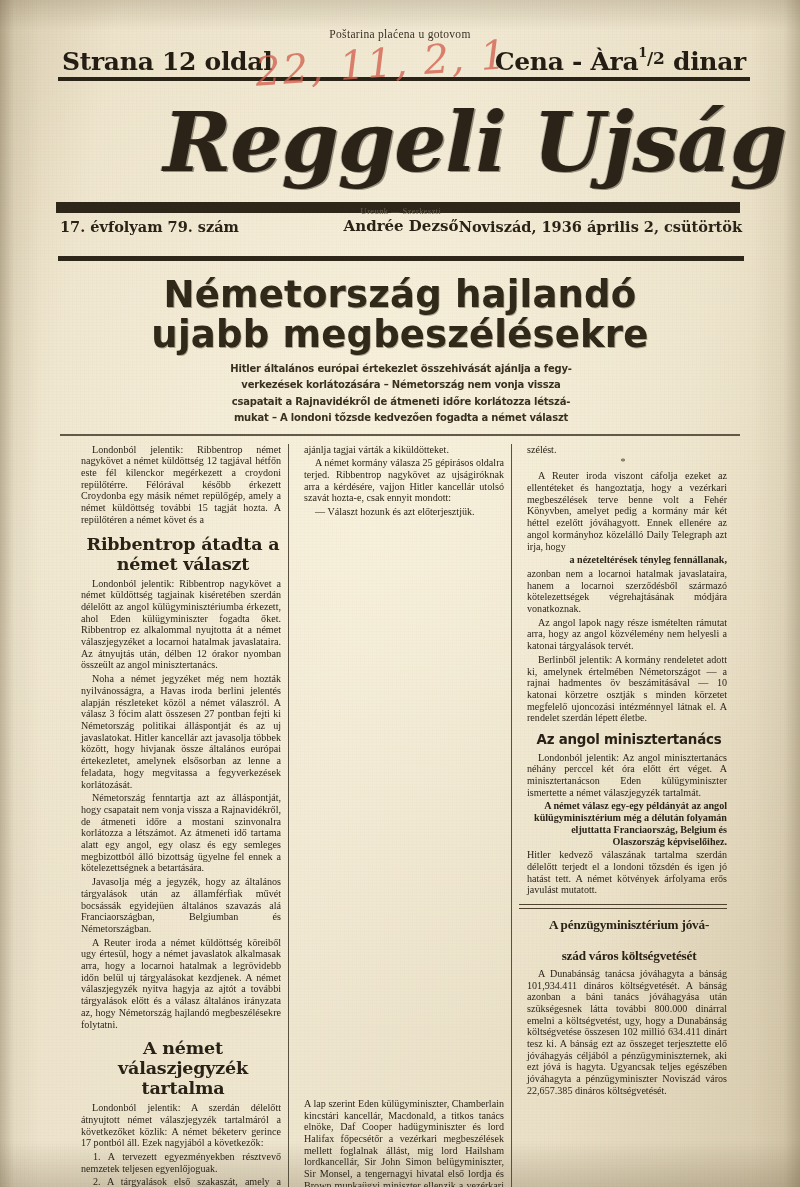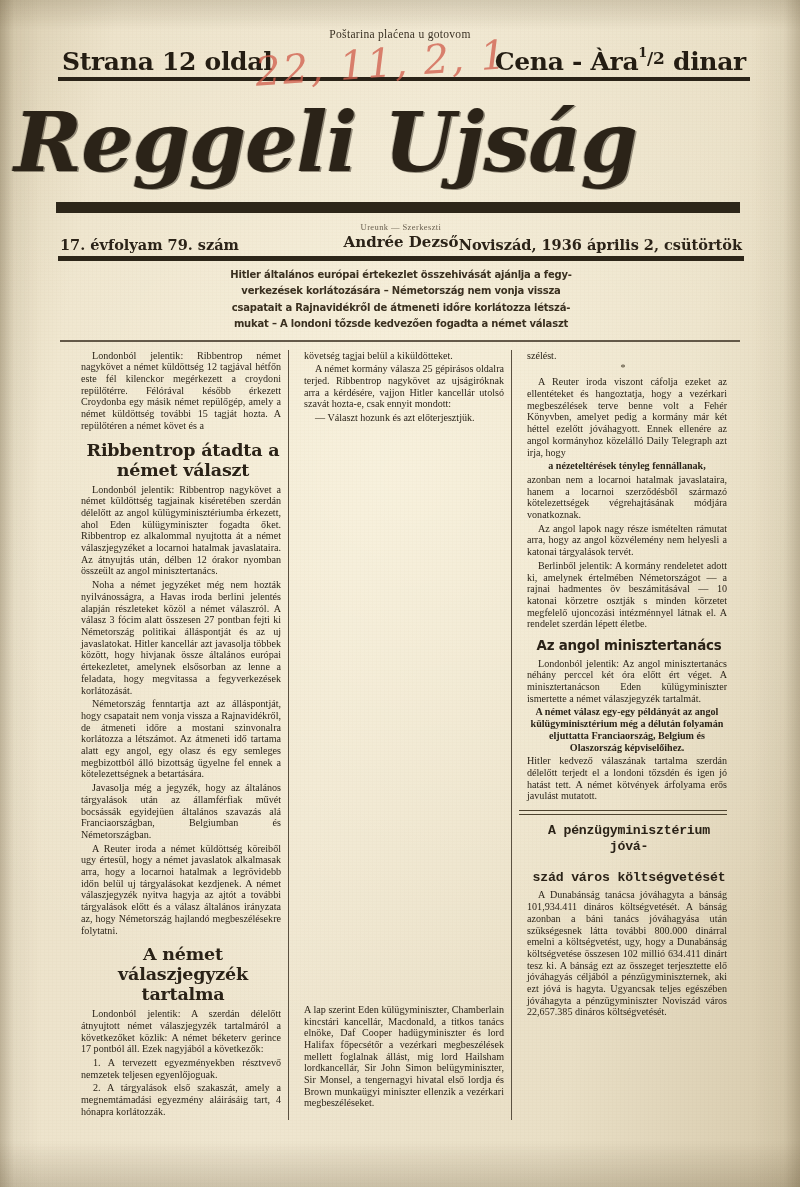--- a/index.html
+++ b/index.html
@@ -91,21 +91,21 @@
   .cena .frac sup{ font-size: 13px; }
   .rule-top{
     position:absolute;
     left: 44px; right: 36px; bottom: -5px;
     height: 4px;
     background: #2a2318;
   }
 
   
   .masthead{
-    text-align:left;
+    text-align:right;
     margin-top: 14px;
     height: 110px;
   }
   .masthead .title{
     font-family: "DejaVu Serif", serif;
     font-style: italic;
     font-weight: 700;
     font-size: 82px;
     line-height: 104px;
     letter-spacing: -1px;
@@ -120,32 +120,32 @@
   }
 
   
   .issueline{
     position:relative;
     height: 34px;
     margin: 6px 44px 0 46px;
   }
   .issueline .vol,
   .issueline .place{
-    position:absolute; bottom: 0;
+    position:absolute; bottom: 18px;
     font-family: "DejaVu Serif", serif;
     font-weight:700;
     font-size: 14.5px;
     white-space:nowrap;
     color:#2b2318;
   }
   .issueline .vol{ left: 0; }
   .issueline .place{ right: 0; }
   .issueline .editor{
     position:absolute; left:50%; transform:translateX(-50%);
-    bottom: 2px; text-align:center; white-space:nowrap;
+    bottom: 18px; text-align:center; white-space:nowrap;
   }
   .issueline .editor .lbl{
     display:block;
     font-size: 8.5px;
     letter-spacing:.4px;
     color:#6a6050;
     margin-bottom:1px;
   }
   .issueline .editor .nm{
     display:block;
@@ -213,41 +213,41 @@
     font-family: "Liberation Serif", serif;
     font-size: 10.1px;
     line-height: 11.7px;
     text-align: justify;
     margin: 0 0 2px 8px;
     text-indent: 11px;
     color:#2b2419;
     hyphens: auto;
   }
   p.body.noind{ text-indent:0; }
-  p.body.center{ text-align:center; text-indent:0; }
+  p.body.center{ text-align:right; text-indent:0; }
   p.body.b{ font-weight:700; }
   p.lead{ text-indent: 11px; }
 
   h2.sub{
     font-family:"DejaVu Serif", serif;
     font-weight:700;
     font-size: 17.5px;
     line-height: 20px;
     text-align:center;
     margin: 8px 0 4px 12px;
     color:#2a2217;
     letter-spacing:-.2px;
   }
   h2.sub.wide{
     font-family:"DejaVu Sans", sans-serif;
     font-size: 13.4px;
     line-height: 15.5px;
   }
   h2.sub.boxed{
-    font-family:Liberation Mono, monospace;
+    font-family:Liberation Serif, serif;
     font-weight:700;
     font-size: 13.2px;
     line-height: 15.6px;
     letter-spacing:-.2px;
   }
   .hr-dbl{
     height:3px; margin: 8px 0 7px 0;
     border-top:1px solid #4d432f;
     border-bottom:1px solid #4d432f;
   }
@@ -290,20 +290,24 @@
     <div class="issueline">
       <div class="vol">17. évfolyam 79. szám</div>
       <div class="editor">
         <span class="lbl">Ureunk — Szerkeszti</span>
         <span class="nm">Andrée Dezső</span>
       </div>
       <div class="place">Noviszád, 1936 április 2, csütörtök</div>
     </div>
     <div class="rule-issue"></div>
 
+    <div class="headline">
+      <div class="l">Németország hajlandó</div>
+      <div class="l">ujabb megbeszélésekre</div>
+    </div>
 
     <div class="deck">
       <div class="d">Hitler általános európai értekezlet összehivását ajánlja a fegy-</div>
       <div class="d">verkezések korlátozására – Németország nem vonja vissza</div>
       <div class="d">csapatait a Rajnavidékről de átmeneti időre korlátozza létszá-</div>
       <div class="d">mukat – A londoni tőzsde kedvezően fogadta a német választ</div>
     </div>
     <div class="rule-deck"></div>
 
     <div class="cols">
@@ -323,21 +327,21 @@
 
         <div class="numlist">
           <p class="body">1. A tervezett egyezményekben résztvevő nemzetek teljesen egyenlőjoguak.</p>
           <p class="body">2. A tárgyalások első szakaszát, amely a megnemtámadási egyezmény aláirásáig tart, 4 hónapra korlátozzák.</p>
 
         </div>
 
       </div>
 
       <div class="col">
-        <p class="body noind">követség tagjai belül a kiküldötteket.</p>
+        <p class="body noind">ajánlja tagjai várták a kiküldötteket.</p>
         <p class="body">A német kormány válasza 25 gépirásos oldalra terjed. Ribbentrop nagykövet az ujságiróknak arra a kérdésére, vajjon Hitler kancellár utolsó szavát hozta-e, csak ennyit mondott:</p>
         <p class="body">— Választ hozunk és azt előterjesztjük.</p>
 
         <div class="spacer-lg"></div>
         <div style="height:556px"></div>
 
         <p class="body noind">A lap szerint Eden külügyminiszter, Chamberlain kincstári kancellár, Macdonald, a titkos tanács elnöke, Daf Cooper hadügyminiszter és lord Halifax főpecsétőr a vezérkari megbeszélések mellett foglalnak állást, mig lord Hailsham lordkancellár, Sir John Simon belügyminiszter, Sir Monsel, a tengernagyi hivatal első lordja és Brown munkaügyi miniszter ellenzik a vezérkari megbeszéléseket.</p>
       </div>
 
       <div class="col">

